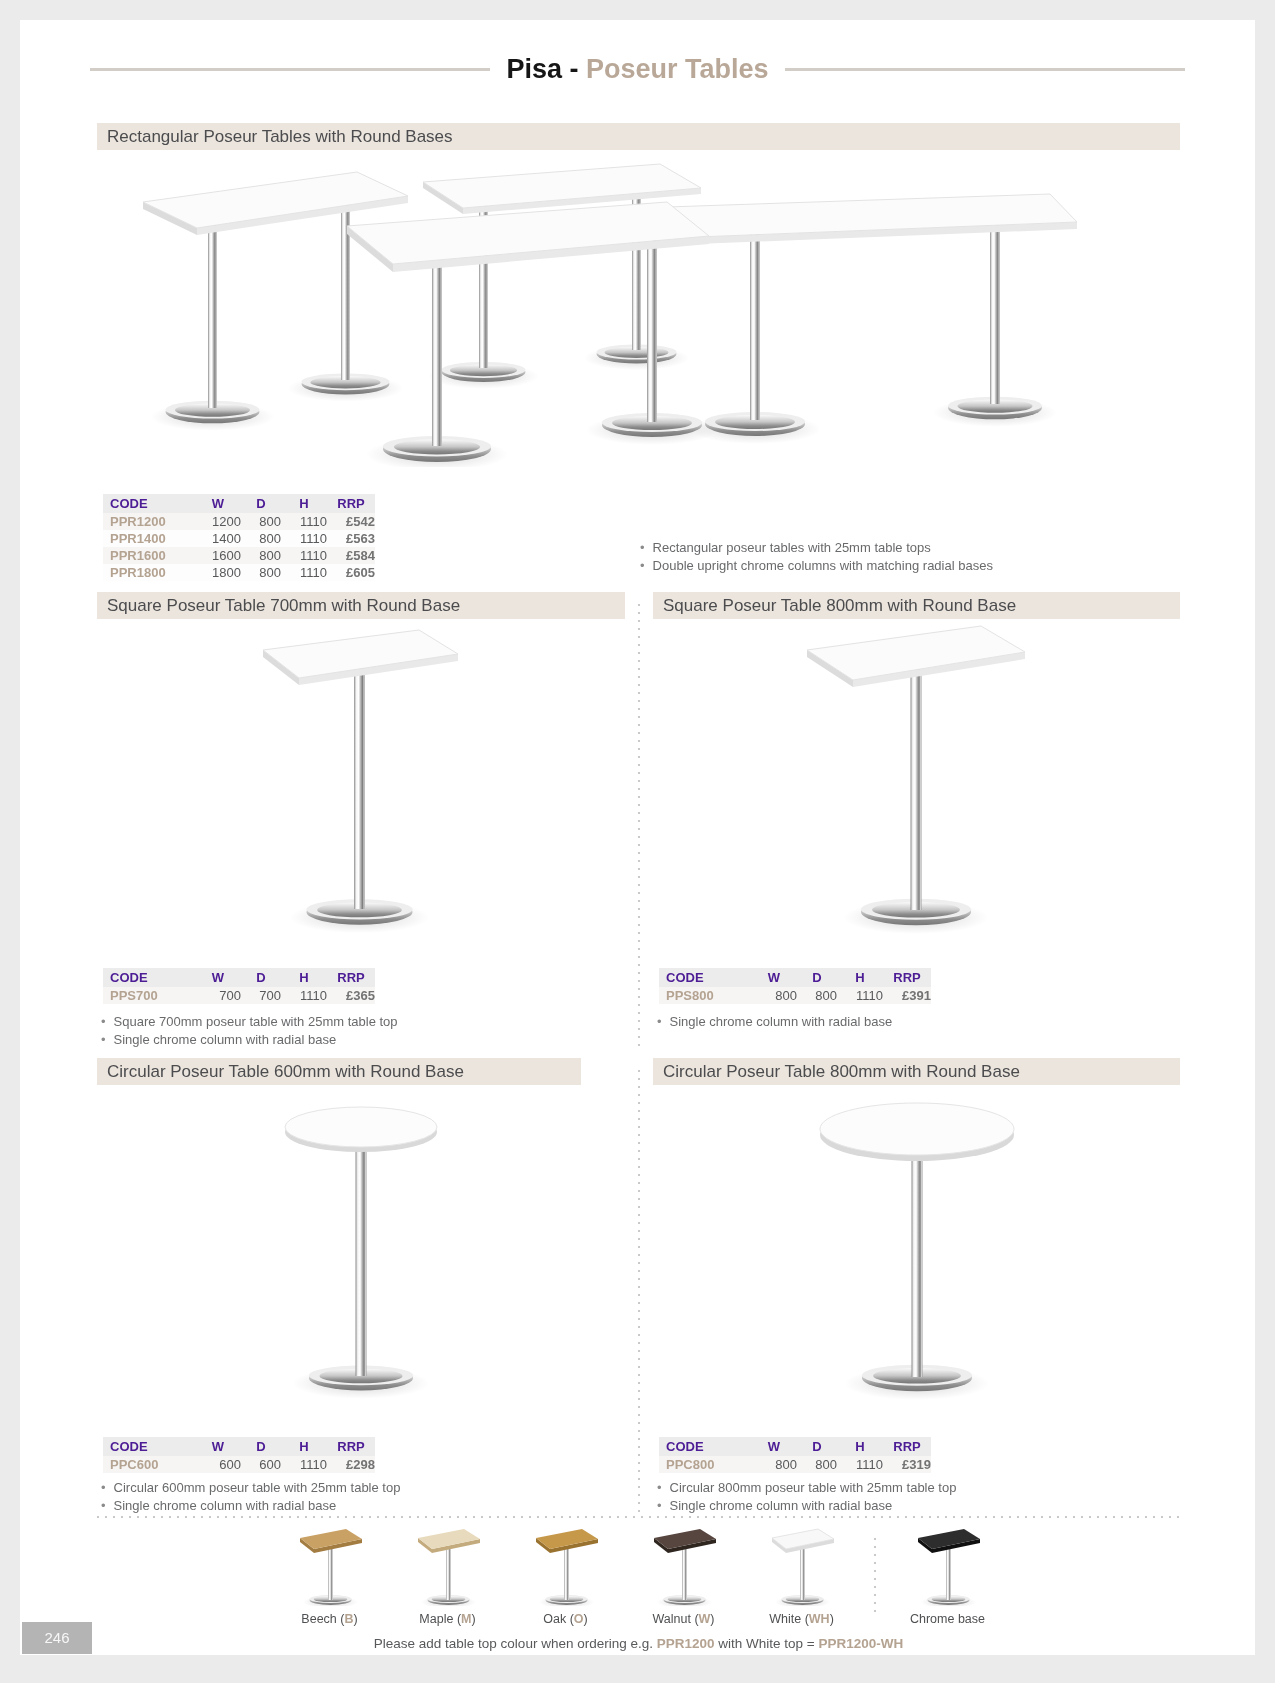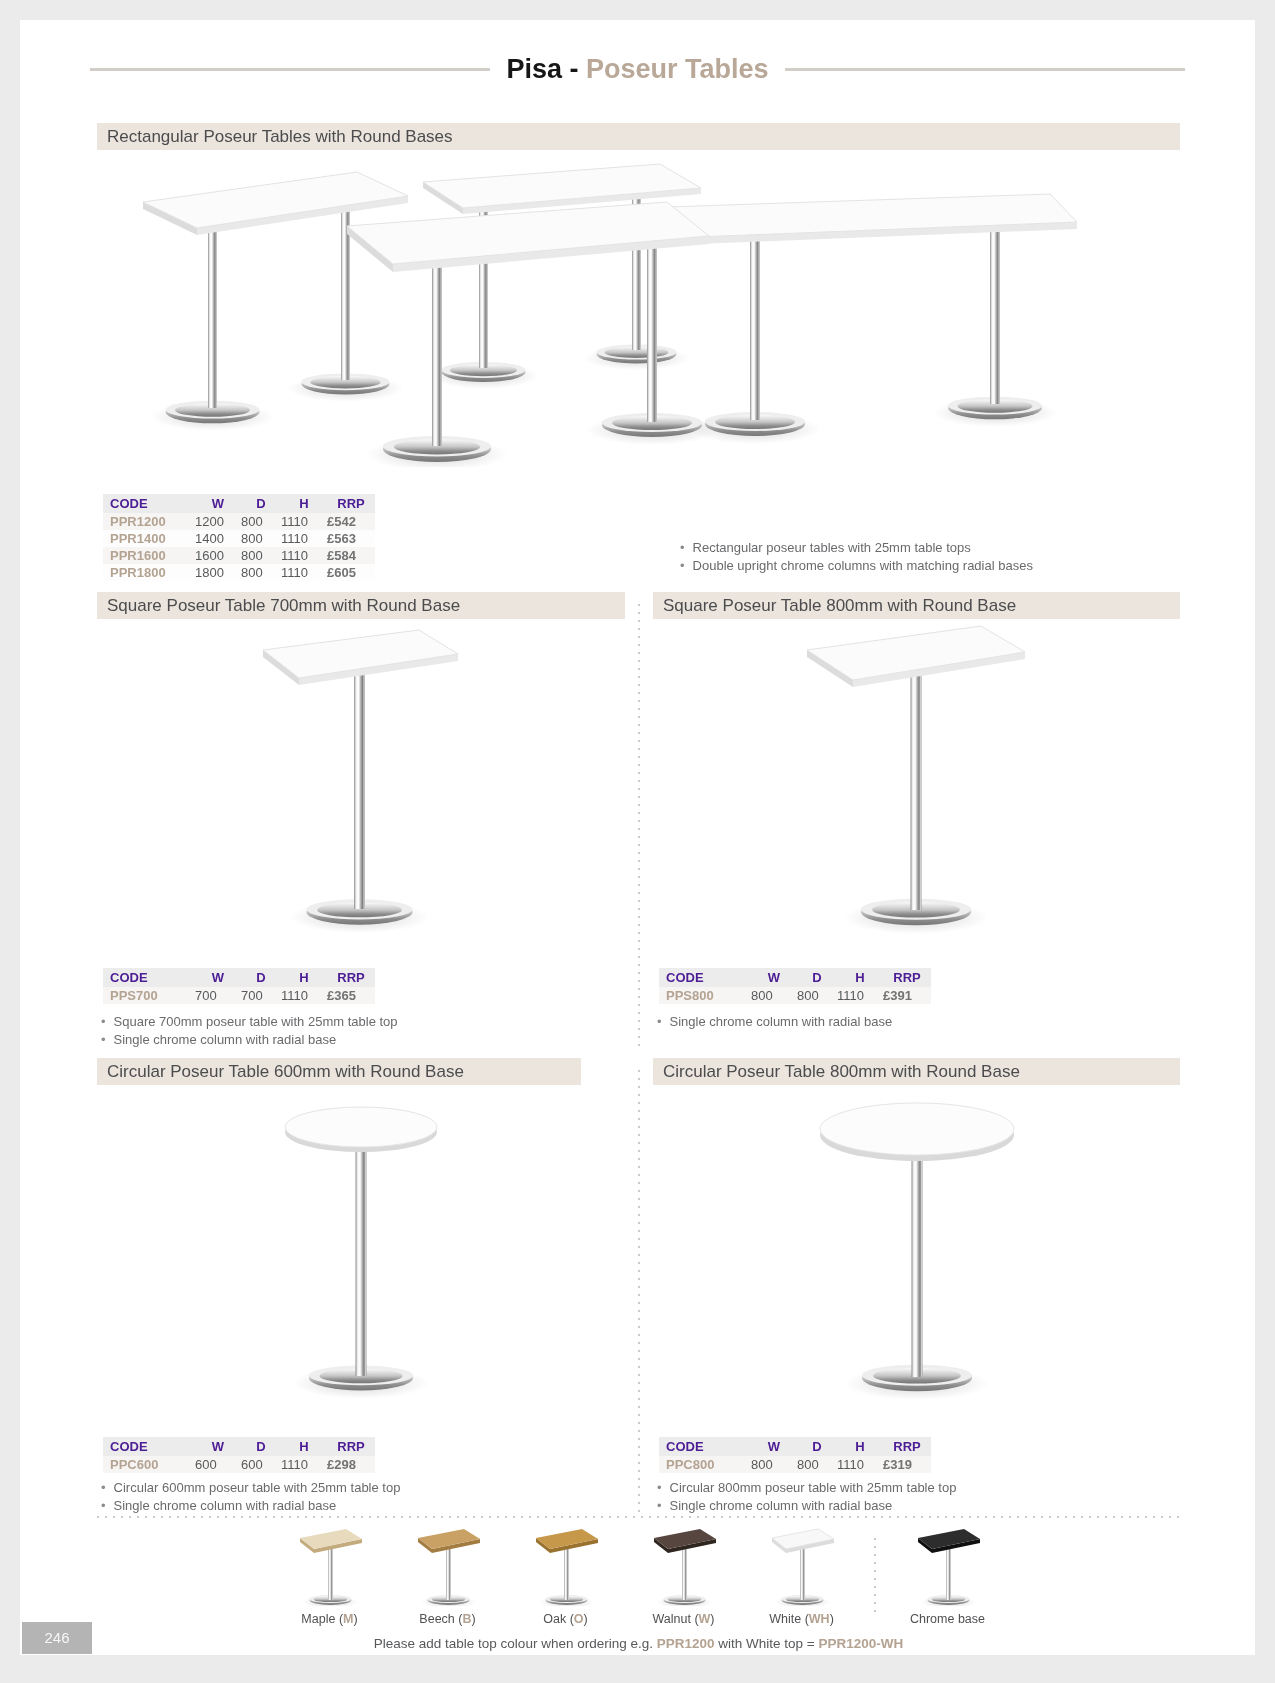--- a/index.html
+++ b/index.html
@@ -16,21 +16,21 @@
   .title-brand { color:#161616; }
   .title-range { color:#b9a898; }
 
   
   .secbar { position:absolute; height:27px; background:var(--secbg); color:#4c4c4e;
     font-size:17px; line-height:27px; padding-left:10px; }
 
   
   table.spec { position:absolute; border-collapse:collapse; width:272px; font-size:13px; color:#58595b; }
   .spec th { background:#ececec; font-weight:bold; color:#4c1d95; height:19px; text-align:center; }
-  .spec td { height:17px; text-align:left; }
+  .spec td { height:17px; text-align:right; }
   .spec .code { text-align:left; padding-left:7px; width:92px; }
   .spec .cw { width:46px; } .spec .cd { width:40px; } .spec .ch { width:46px; } .spec .crrp { width:48px; }
   .spec td.code { color:var(--accent); font-weight:bold; }
   .spec td.rrp { font-weight:bold; color:#737373; }
   .spec tbody tr:nth-child(odd) { background:#f6f5f4; }
   .spec tbody tr:nth-child(even) { background:#fdfdfd; }
 
   ul.bullets { position:absolute; list-style:none; font-size:13px; color:#696a6c; line-height:1.42; }
   ul.bullets li { padding-left:15px; text-indent:-15px; }
   ul.bullets li::before { content:"•"; margin-right:8px; color:#8b8b8b; }
@@ -173,21 +173,21 @@
       <tr>
         <td class="code">PPR1800</td>
         <td>1800</td>
         <td>800</td>
         <td>1110</td>
         <td class="rrp">£605</td>
       </tr>
     </tbody>
   </table>
 
-  <ul class="bullets" style="left:660px;top:519px;width:470px">
+  <ul class="bullets" style="left:620px;top:519px;width:470px">
     <li>Rectangular poseur tables with 25mm table tops</li>
     <li>Double upright chrome columns with matching radial bases</li>
   </ul>
 
   <div class="secbar" style="left:77px;top:572px;width:528px">Square Poseur Table 700mm with Round Base</div>
   <div class="secbar" style="left:633px;top:572px;width:527px">Square Poseur Table 800mm with Round Base</div>
 
   <div class="vdot" style="left:618px;top:584px;height:446px"></div>
 
   <div class="imgbox" style="left:77px;top:604px;width:528px;height:330px">
@@ -326,40 +326,40 @@
     </tbody>
   </table>
   <ul class="bullets" style="left:637px;top:1459px;width:500px">
     <li>Circular 800mm poseur table with 25mm table top</li>
     <li>Single chrome column with radial base</li>
   </ul>
 
   <div class="hdot" style="left:77px;top:1496px;width:1083px"></div>
 
   <div class="finishes">
+    <div class="fin-item" style="--sw: #c9a164; --swe: #a37c42;">
+      <svg width="100" height="84" viewBox="0 0 100 84">
+        <use href="#baseShape" transform="translate(50.5,78) scale(0.42)"></use>
+        <rect x="48" y="24" width="5" height="54" fill="url(#gC)"></rect>
+        <polygon points="20,16 34,27 34,31 20,20" fill="var(--swe,#a37c42)"></polygon>
+        <polygon points="34,27 82,17 82,21 34,31" fill="var(--swe,#a37c42)"></polygon>
+        <polygon points="20,16 66,7 82,17 34,27" fill="var(--sw,#c9a164)"></polygon>
+      </svg>
+      <div class="fin-label"><span>Beech (</span><span class="fin-code">B</span><span>)</span></div>
+    </div>
     <div class="fin-item" style="--sw: #e8dabc; --swe: #c4ab7e;">
       <svg width="100" height="84" viewBox="0 0 100 84">
         <use href="#baseShape" transform="translate(50.5,78) scale(0.42)"></use>
         <rect x="48" y="24" width="5" height="54" fill="url(#gC)"></rect>
         <polygon points="20,16 34,27 34,31 20,20" fill="var(--swe,#c4ab7e)"></polygon>
         <polygon points="34,27 82,17 82,21 34,31" fill="var(--swe,#c4ab7e)"></polygon>
         <polygon points="20,16 66,7 82,17 34,27" fill="var(--sw,#e8dabc)"></polygon>
       </svg>
       <div class="fin-label"><span>Maple (</span><span class="fin-code">M</span><span>)</span></div>
     </div>
-    <div class="fin-item" style="--sw: #c9a164; --swe: #a37c42;">
-      <svg width="100" height="84" viewBox="0 0 100 84">
-        <use href="#baseShape" transform="translate(50.5,78) scale(0.42)"></use>
-        <rect x="48" y="24" width="5" height="54" fill="url(#gC)"></rect>
-        <polygon points="20,16 34,27 34,31 20,20" fill="var(--swe,#a37c42)"></polygon>
-        <polygon points="34,27 82,17 82,21 34,31" fill="var(--swe,#a37c42)"></polygon>
-        <polygon points="20,16 66,7 82,17 34,27" fill="var(--sw,#c9a164)"></polygon>
-      </svg>
-      <div class="fin-label"><span>Beech (</span><span class="fin-code">B</span><span>)</span></div>
-    </div>
     <div class="fin-item" style="--sw: #c6984a; --swe: #9a7230;">
       <svg width="100" height="84" viewBox="0 0 100 84">
         <use href="#baseShape" transform="translate(50.5,78) scale(0.42)"></use>
         <rect x="48" y="24" width="5" height="54" fill="url(#gC)"></rect>
         <polygon points="20,16 34,27 34,31 20,20" fill="var(--swe,#9a7230)"></polygon>
         <polygon points="34,27 82,17 82,21 34,31" fill="var(--swe,#9a7230)"></polygon>
         <polygon points="20,16 66,7 82,17 34,27" fill="var(--sw,#c6984a)"></polygon>
       </svg>
       <div class="fin-label"><span>Oak (</span><span class="fin-code">O</span><span>)</span></div>
     </div>

